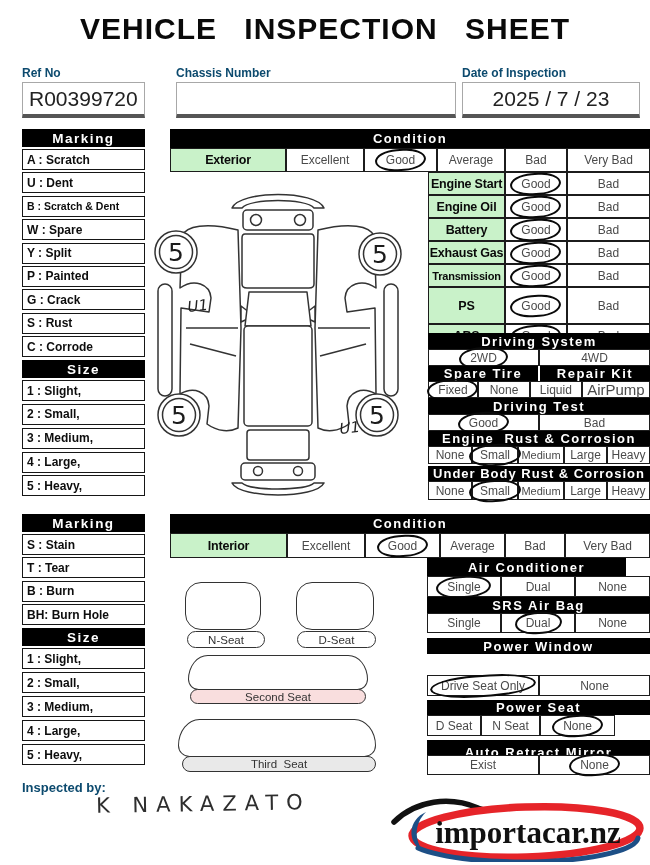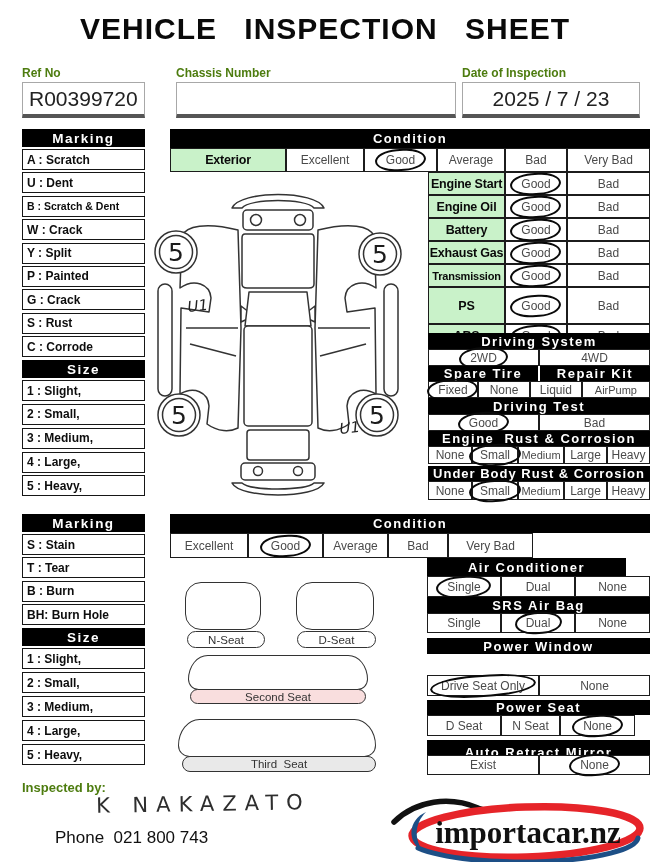--- a/index.html
+++ b/index.html
@@ -2,21 +2,21 @@
 <html style="--green: #c9f2c9; --pink: #f9dede; --gray: #e9e9e9; --logo_red: #e62429; --logo_blue: #1d4f86;"><head>
 <meta charset="utf-8">
 <style>
   html,body{margin:0;padding:0;background:#fff;}
   #sheet{position:relative;width:650px;height:865px;background:#fff;
          font-family:"Liberation Sans","DejaVu Sans",sans-serif;color:#111;overflow:hidden;}
   *{box-sizing:border-box;}
   .abs{position:absolute;}
   .title{left:0;right:0;top:12px;text-align:center;font-size:30px;font-weight:bold;
          letter-spacing:1px;word-spacing:18px;color:#0a0a0a;}
-  .fldlabel{font-size:12px;font-weight:bold;color:#4d7c0f;}
+  .fldlabel{font-size:12px;font-weight:bold;color:#0c4a6e;}
   .inputbox{border:1.2px solid #a8a8a8;border-bottom:4px solid #555;background:#fff;
             display:flex;align-items:center;font-size:21px;color:#222;}
   .bar{background:#000;color:#fff;display:flex;align-items:center;justify-content:center;
        font-size:13px;font-weight:bold;letter-spacing:1.5px;}
   .row{display:flex;}
   .cell{border:1.2px solid #1c1c1c;display:flex;align-items:center;justify-content:center;
         font-size:12px;color:#4a4a4a;background:#fff;}
   .cell.glabel{background:var(--green);color:#0a0a0a;font-weight:bold;font-size:12.5px;letter-spacing:-0.2px;}
   .legend{width:123px;}
   .legend .bar{height:18px;margin-bottom:2px;font-size:13.5px;}
@@ -49,21 +49,21 @@
   <div class="abs inputbox" style="left:176px;top:82px;width:280px;height:36px"></div>
 
   <div class="abs fldlabel" style="left:462px;top:66px">Date of Inspection</div>
   <div class="abs inputbox" style="left:462px;top:82px;width:178px;height:36px;justify-content:center">2025 / 7 / 23</div>
 
   <div class="abs legend" style="left:22px;top:129px">
     <div class="bar">Marking</div>
     <div class="lrow">A : Scratch</div>
     <div class="lrow">U : Dent</div>
     <div class="lrow" style="font-size:10.5px">B : Scratch &amp; Dent</div>
-    <div class="lrow">W : Crack</div>
+    <div class="lrow">W : Spare</div>
     <div class="lrow">Y : Split</div>
     <div class="lrow">P : Painted</div>
     <div class="lrow">G : Crack</div>
     <div class="lrow">S : Rust</div>
     <div class="lrow">C : Corrode</div>
     <div class="bar" style="margin-top:3px">Size</div>
     <div class="lrow" style="margin-bottom:2.8px">1 : Slight,</div>
     <div class="lrow" style="margin-bottom:2.8px">2 : Small,</div>
     <div class="lrow" style="margin-bottom:2.8px">3 : Medium,</div>
     <div class="lrow" style="margin-bottom:2.8px">4 : Large,</div>
@@ -187,21 +187,21 @@
   <div class="abs row" style="left:428px;top:381px;width:222px;height:17px">
     <div class="cell" style="width:55px">
         <span class="opt-text circled">Fixed</span>
       </div>
     <div class="cell" style="width:57px">
         <span class="opt-text">None</span>
       </div>
     <div class="cell" style="width:57px">
         <span class="opt-text">Liquid</span>
       </div>
-    <div class="cell" style="width:75px;font-size:11px">
+    <div class="cell" style="width:75px;font-size:15px">
         <span class="opt-text">AirPump</span>
       </div>
   </div>
 
   <div class="abs bar" style="left:428px;top:398px;width:222px;height:16px">Driving Test</div>
   <div class="abs row" style="left:428px;top:414px;width:222px;height:17px">
     <div class="cell" style="width:111px">
         <span class="opt-text circled">Good</span>
       </div>
     <div class="cell" style="width:111px">
@@ -298,20 +298,21 @@
       <text x="229" y="246">5</text>
     </g>
     <g fill="#222" stroke="none" font-size="15" font-style="italic">
       <text x="40" y="134" transform="rotate(-6 40 134)">U1</text>
       <text x="192" y="256" transform="rotate(-6 192 256)">U1</text>
     </g>
   </svg>
 
   <div class="abs bar" style="left:170px;top:514px;width:480px;height:19px">Condition</div>
   <div class="abs row" style="left:170px;top:533px;width:480px;height:25px">
+    <div class="cell glabel" style="width:117px">Interior</div>
     <div class="cell" style="width:78px">
         <span class="opt-text">Excellent</span>
       </div>
     <div class="cell" style="width:75px">
         <span class="opt-text circled">Good</span>
       </div>
     <div class="cell" style="width:65px">
         <span class="opt-text">Average</span>
       </div>
     <div class="cell" style="width:60px">
@@ -353,21 +354,21 @@
     <div class="cell" style="width:112px">
         <span class="opt-text circled">Drive Seat Only</span>
       </div>
     <div class="cell" style="width:111px">
         <span class="opt-text">None</span>
       </div>
   </div>
 
   <div class="abs bar" style="left:427px;top:700px;width:223px;height:15px">Power Seat</div>
   <div class="abs row" style="left:427px;top:715px;width:223px;height:21px">
-    <div class="cell" style="width:74px">
+    <div class="cell" style="width:54px">
         <span class="opt-text">D Seat</span>
       </div>
     <div class="cell" style="width:59px">
         <span class="opt-text">N Seat</span>
       </div>
     <div class="cell" style="width:75px">
         <span class="opt-text circled">None</span>
       </div>
   </div>
 
@@ -387,21 +388,20 @@
     <div class="seatback" style="left:126px;top:3px;width:78px;height:48px"></div>
     <div class="seatstrip" style="left:127px;top:52px;width:79px;height:17px">D-Seat</div>
     <div class="bench" style="left:18px;top:76px;width:180px;height:35px"></div>
     <div class="seatstrip" style="left:20px;top:110px;width:176px;height:15px;background:var(--pink)">Second Seat</div>
     <div class="bench" style="left:8px;top:140px;width:198px;height:38px"></div>
     <div class="seatstrip" style="left:12px;top:177px;width:194px;height:16px;background:var(--gray)">Third  Seat</div>
   </div>
 
   <div class="abs fldlabel" style="left:22px;top:780px;font-size:13px">Inspected by:</div>
   <div class="abs sig" style="left:96px;top:792px">K NAKAZATO</div>
-  <div class="abs phone" style="left:55px;top:828px">Phone  021 800 743</div>
 
   <svg class="abs" style="left:388px;top:792px" width="258" height="70" viewBox="0 0 258 70">
     <path d="M6 30 C28 8 62 4 90 16 C100 20 110 22 120 21" fill="none" style="stroke:#111" stroke-width="5.5" stroke-linecap="round"></path>
     <ellipse cx="138" cy="40" rx="114" ry="25" fill="#fff" style="stroke:var(--logo_red)" stroke-width="7.5" transform="rotate(-2 138 40)"></ellipse>
     <path d="M30 56 A 116 25 0 0 0 250 46" fill="none" style="stroke:var(--logo_blue)" stroke-width="5" stroke-linecap="round"></path>
     <path d="M38 20 C20 28 18 50 36 60 C26 48 26 32 38 20 Z" style="fill:var(--logo_blue)"></path>
     <text x="140" y="51" text-anchor="middle" font-size="31" font-weight="bold" fill="#111" style="font-family:'Liberation Serif','DejaVu Serif',serif">importacar.nz</text>
   </svg>
 
 </div>

